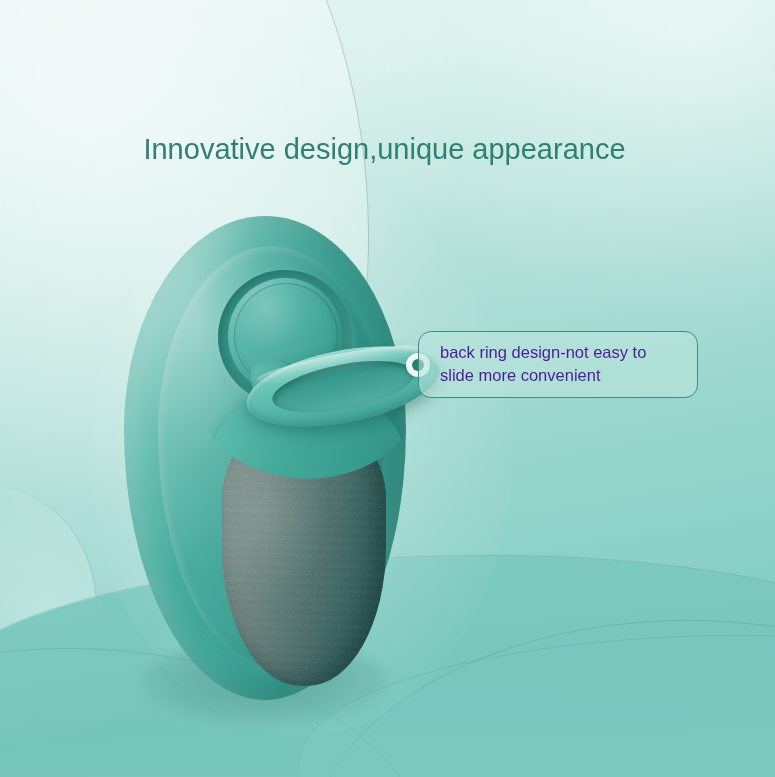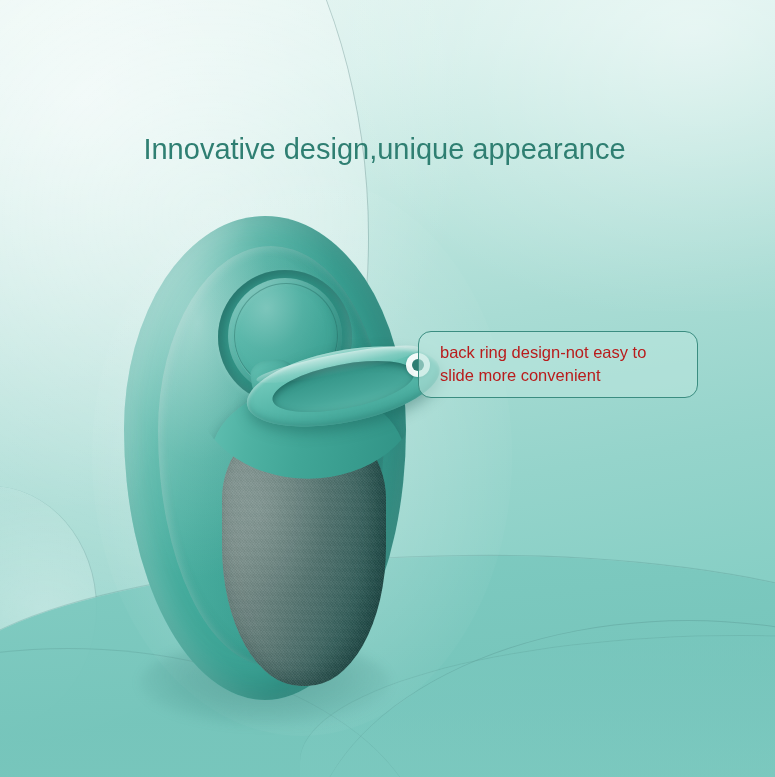--- a/index.html
+++ b/index.html
@@ -445,21 +445,21 @@
     height: 67px;
     box-sizing: border-box;
     border: 1.4px solid #3b8d81;
     border-radius: 13px;
     background: rgba(186,229,221,0.62);
     padding: 9px 14px 0 21px;
   }
   .callout-text {
     font-size: 16.5px;
     line-height: 23px;
-    color: #b91c1c;
+    color: #4c1d95;
     white-space: pre-line;
   }
   .callout-dot {
     position: absolute;
     left: 406px;
     top: 353px;
     width: 24px;
     height: 24px;
     border-radius: 50%;
     background: rgba(255,255,255,0.92);

